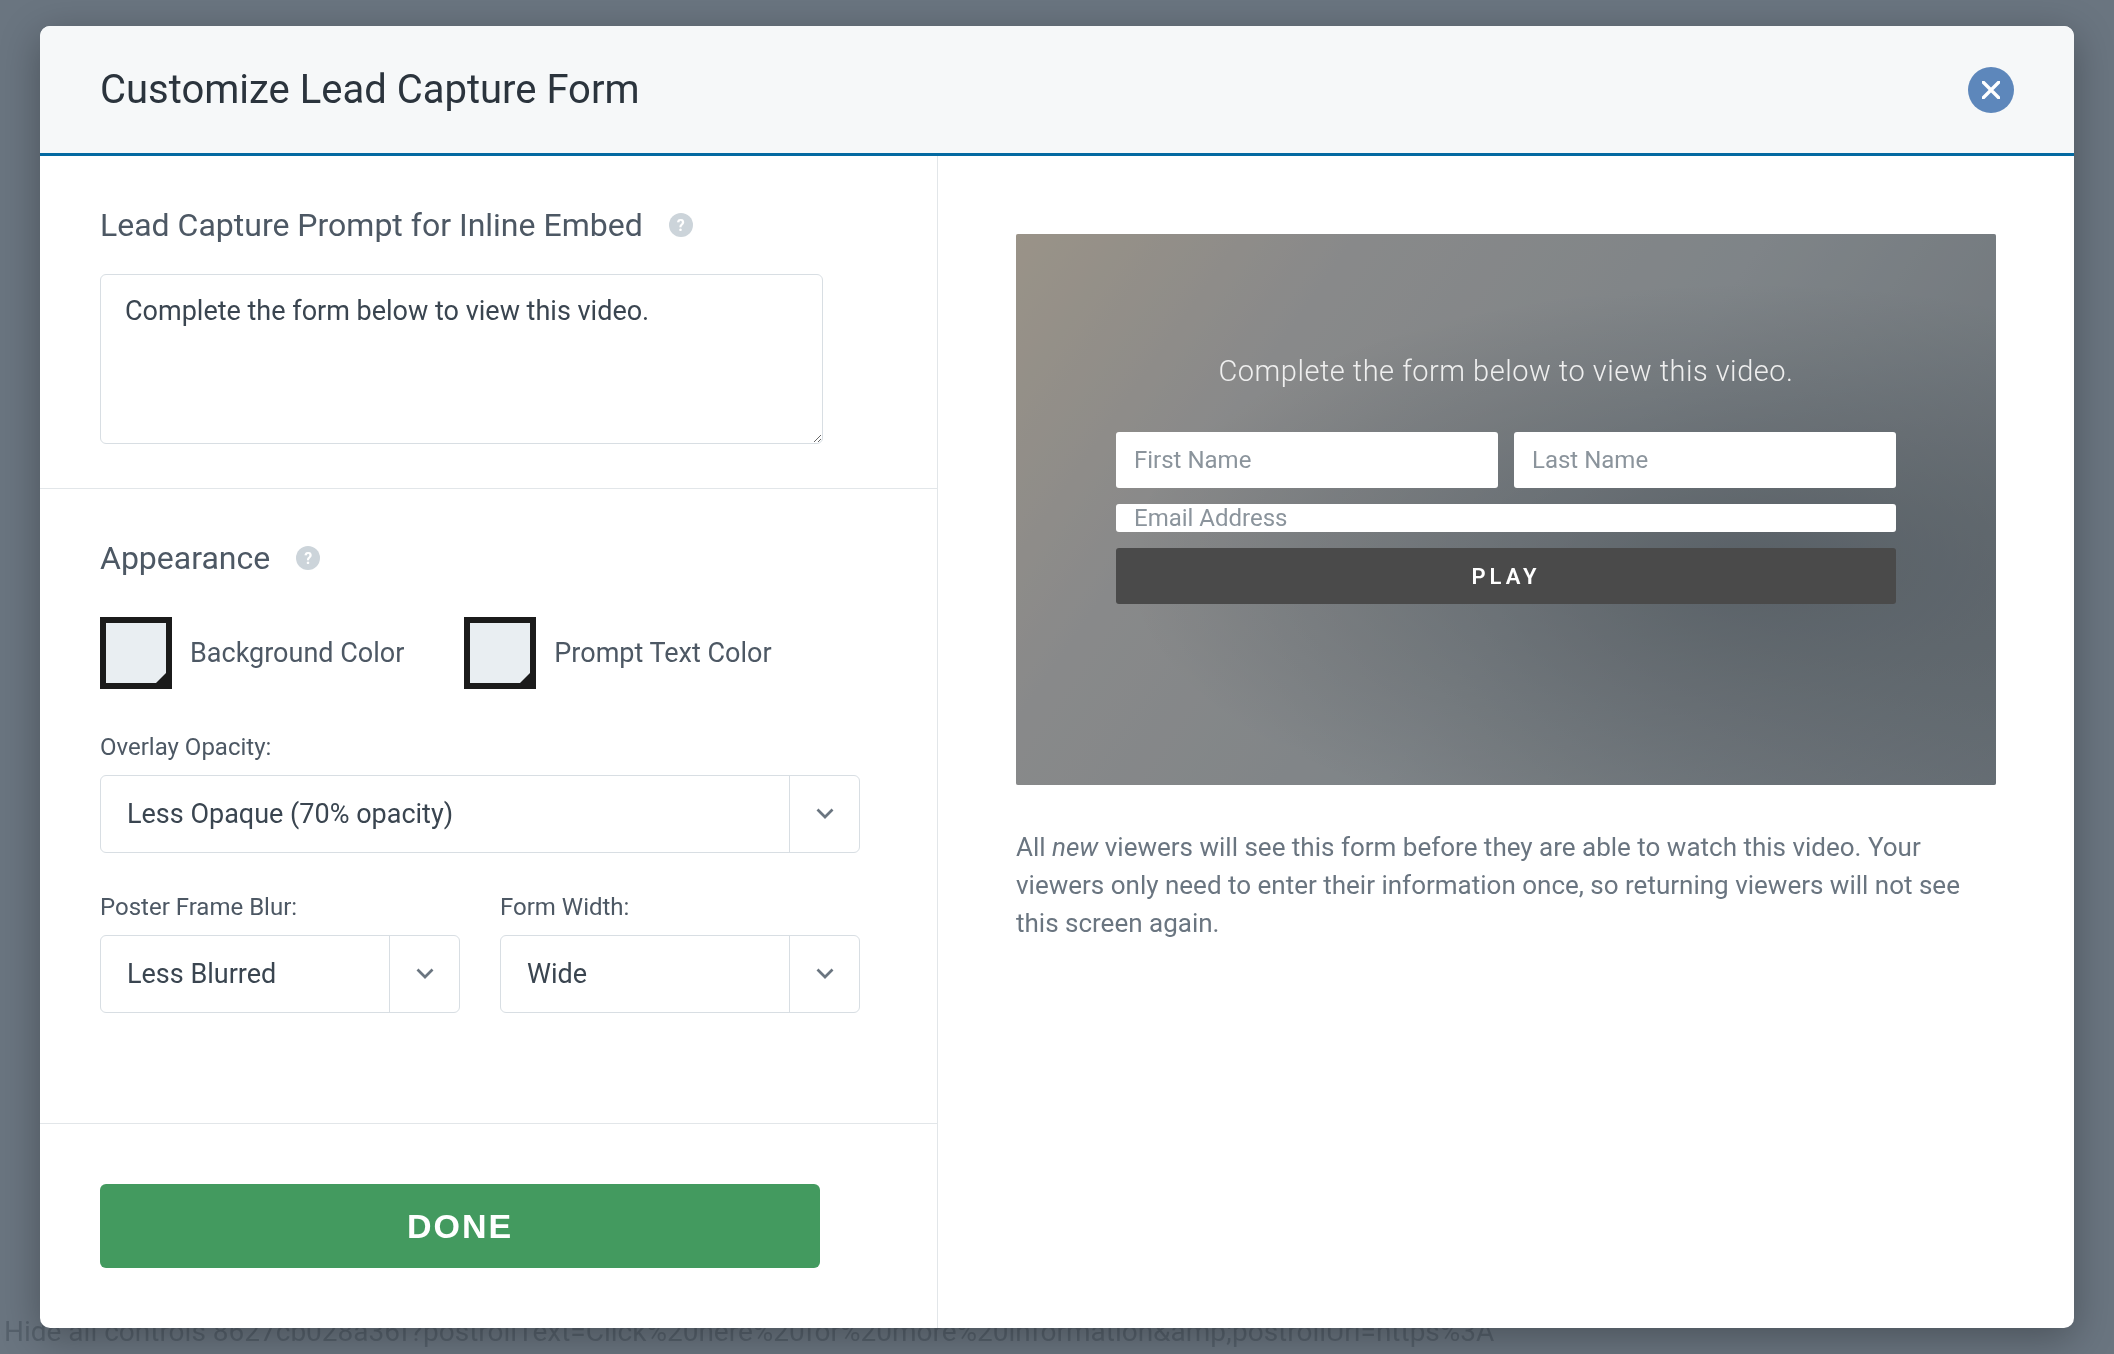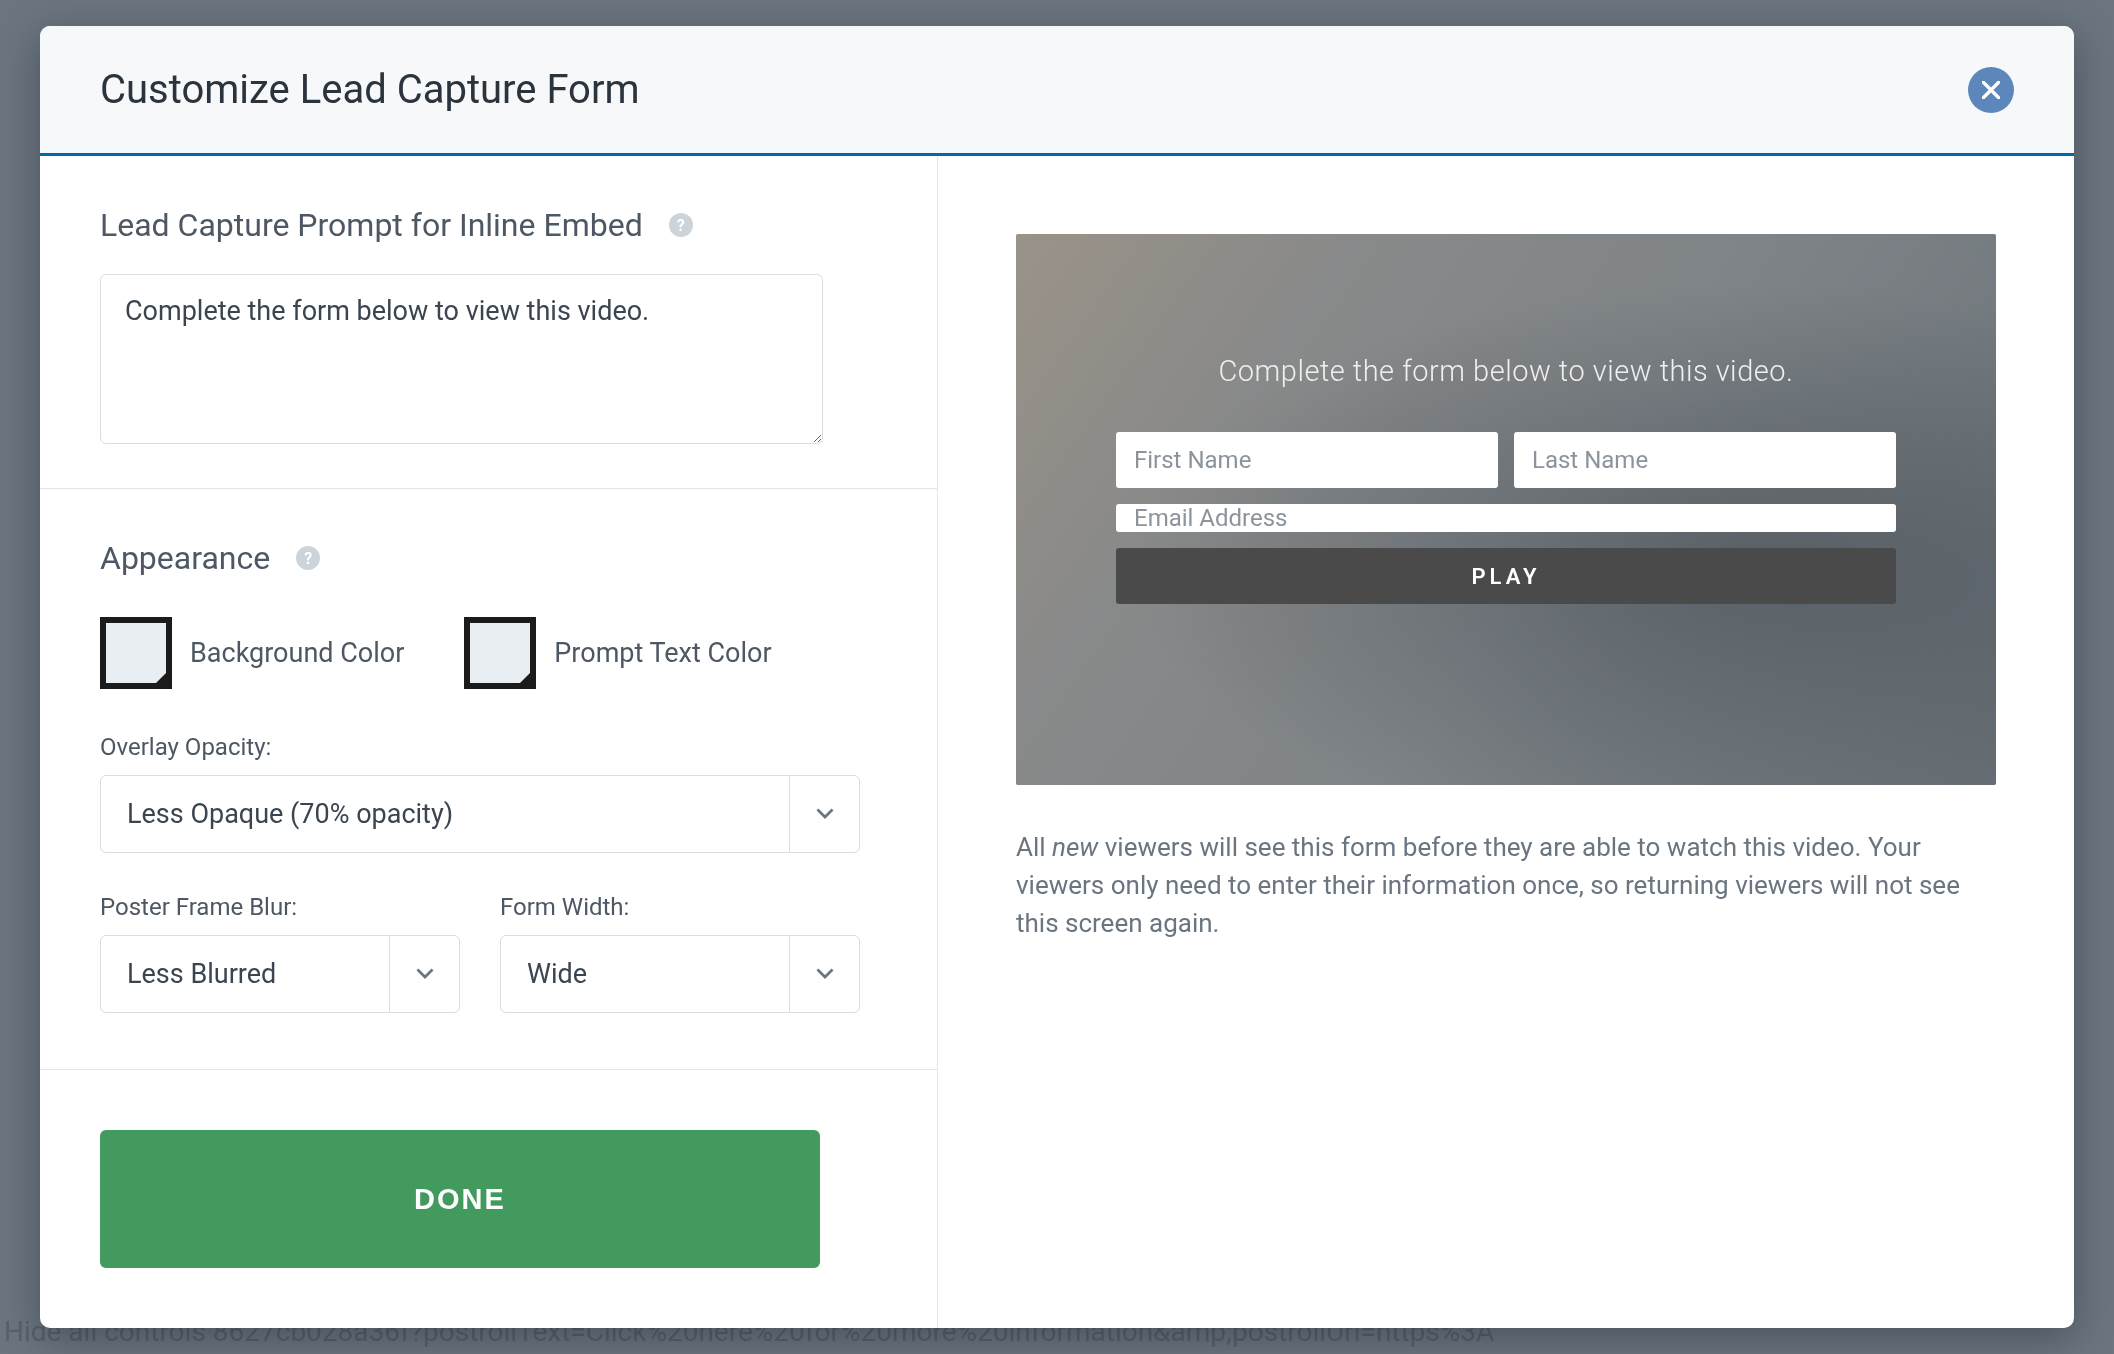--- a/index.html
+++ b/index.html
@@ -202,24 +202,24 @@
   }
   .sel-col { width: 360px; }
 
   .footer {
     padding: 60px 60px 60px 60px;
     border-top: 1px solid #e2e6e9;
     margin-top: auto;
   }
   .done-btn {
     width: 720px;
-    height: 138px;
+    height: 84px;
     background: #439a5f;
     color: #fff;
-    font-size: 29px;
+    font-size: 34px;
     font-weight: 700;
     letter-spacing: 2px;
     border: none;
     border-radius: 6px;
     cursor: pointer;
   }
 
   
   .preview {
     width: 100%;

